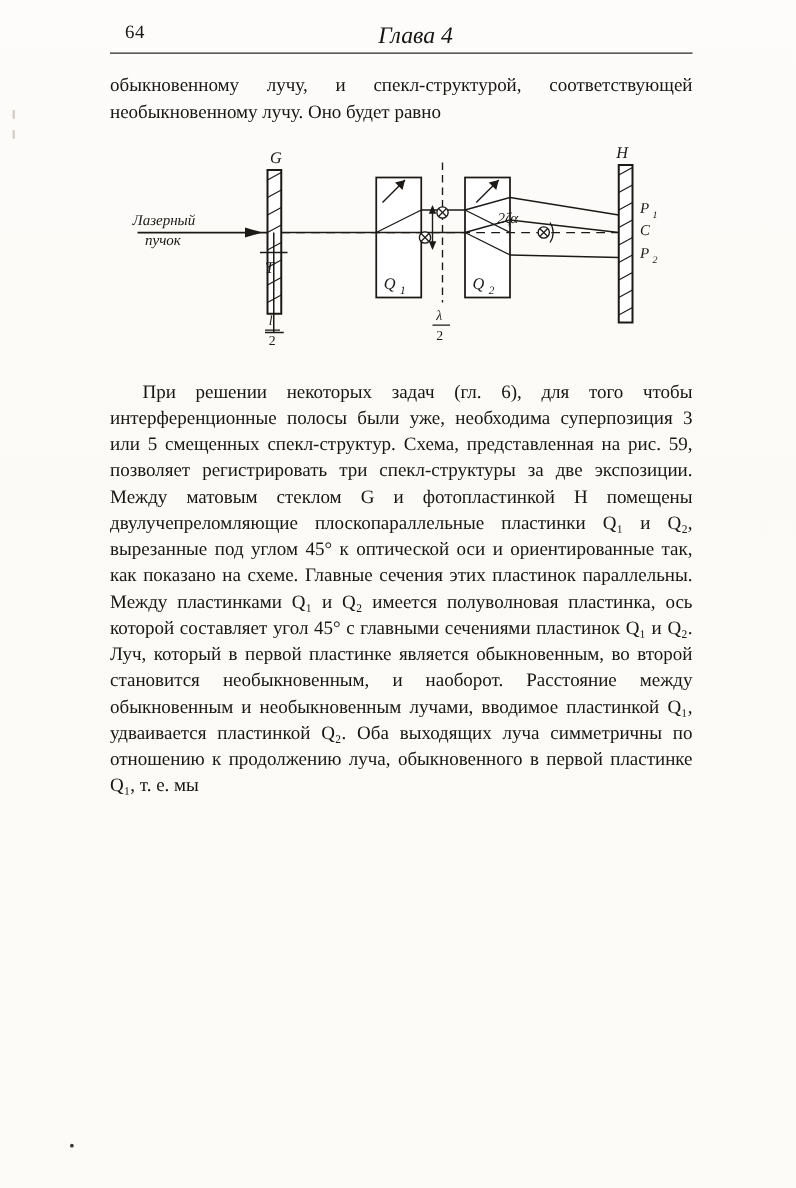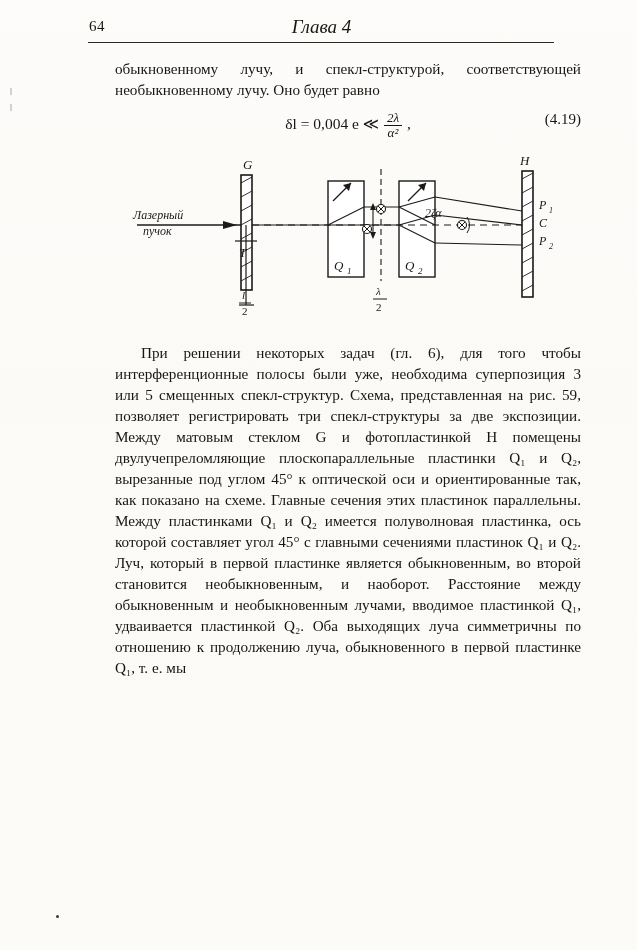--- a/index.html
+++ b/index.html
@@ -25,25 +25,25 @@
   
   .paper-tint {
     position: absolute;
     inset: 0;
     background: linear-gradient(180deg, #fdfcfa 0%, #fbfaf7 40%, #fcfbf8 100%);
     pointer-events: none;
   }
 
   .header {
     position: absolute;
-    left: 89px;
+    left: 100px;
     top: 18px;
     width: 465px;
     display: flex;
-    align-items: center;
+    align-items: flex-start;
     justify-content: flex-start;
   }
   .page-number {
     font-size: 15px;
     letter-spacing: 0.5px;
   }
   .chapter-title {
     position: absolute;
     left: 0; right: 0;
     text-align: center;
@@ -57,21 +57,20 @@
     width: 466px;
     height: 1px;
     background: #2b2724;
   }
 
   .content {
     position: absolute;
     left: 88px;
     top: 58px;
     width: 466px;
-    margin-left: 27px;
   }
 
   p.body {
     margin: 0 0 0 0;
     font-size: 15.2px;
     line-height: 21px;
     text-align: justify;
     text-justify: inter-word;
     hyphens: manual;
   }
@@ -159,29 +158,20 @@
     <span class="chapter-title">Глава 4</span>
   </div>
   <div class="header-rule"></div>
 
   <div class="content">
 
     <p class="body">обыкновенному лучу, и спекл-структурой, соответствующей необыкновенному лучу. Оно будет равно</p>
 
 
 
-    <div class="formula">
-      <span>δl = 0,004 e ≪</span>
-      <span class="frac">
-        <span class="top ital">2λ</span>
-        <span class="bot ital">α²</span>
-      </span>
-      <span>,</span>
-      <span class="num">(4.19)</span>
-    </div>
 
 
     <div class="fig-wrap">
       <svg width="466" height="175" viewBox="0 0 466 175">
         <g stroke="#1c1917" fill="none" stroke-width="1.3">
 
           <rect x="126" y="22" width="11" height="115" fill="#ffffff" stroke="#1c1917" stroke-width="1.6"></rect>
 
           <g stroke-width="0.9">
             <line x1="126" y1="30" x2="137" y2="24"></line>

